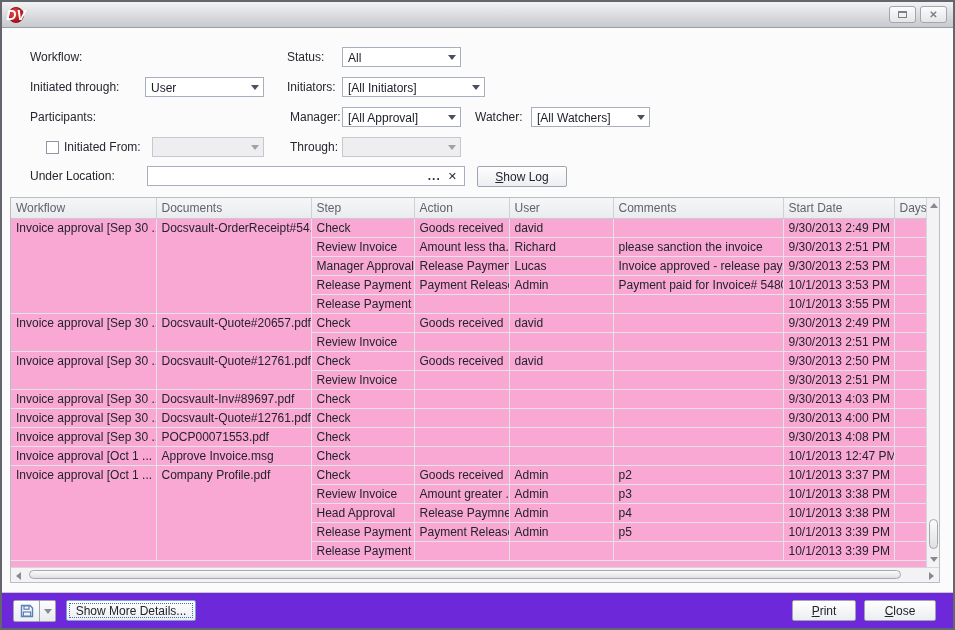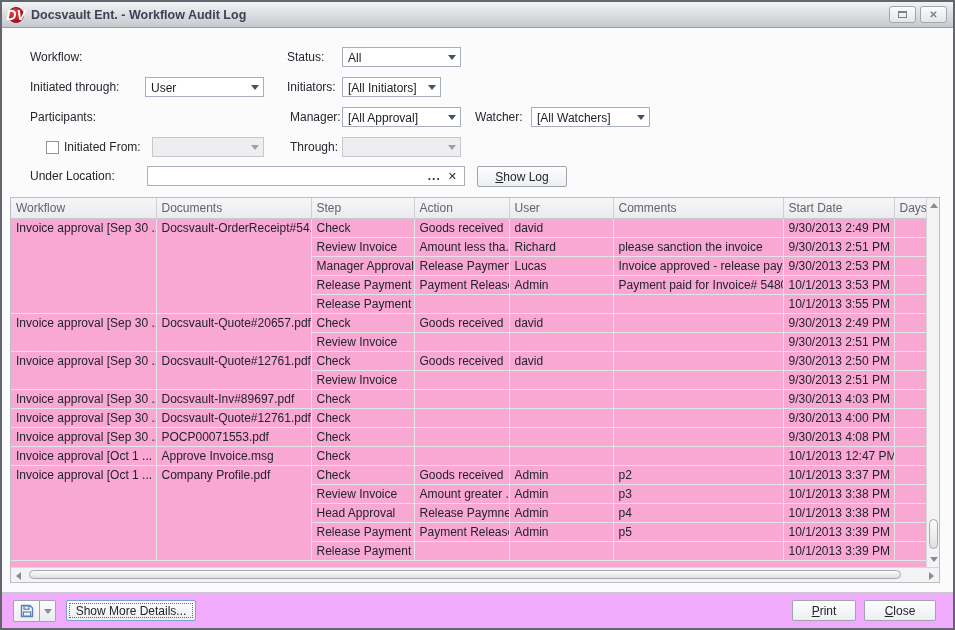--- a/index.html
+++ b/index.html
@@ -79,40 +79,39 @@
   .v-thumb { position:absolute; left:2px; width:9px; height:30px; bottom:18px;
              background:linear-gradient(#fbfbfc,#dfe0e3); border:1px solid #a6a8ae; border-radius:5px; }
   .hscroll { position:absolute; left:0; right:0; bottom:0; height:15px; background:#f3f3f5;
              border-top:1px solid #d6d7da; }
   .hscroll .sb-arrow { position:absolute; top:0; width:15px; height:15px; display:flex;
                        align-items:center; justify-content:center; }
   .h-thumb { position:absolute; top:2px; height:9px; left:18px; width:872px;
              background:linear-gradient(#fbfbfc,#dfe0e3); border:1px solid #a6a8ae; border-radius:5px; }
 
   
-  .footer { position:absolute; left:0; right:0; bottom:0; height:36px; background:#f0abfc;
+  .footer { position:absolute; left:0; right:0; bottom:0; height:36px; background:#6d28d9;
             border-top:1px solid #c9c9cd; }
   .save-split { position:absolute; left:11px; top:7px; height:22px; display:flex; }
   .save-main { width:27px; border:1px solid #9fa5af; border-radius:2px 0 0 2px;
                background:linear-gradient(#fdfdfe,#eceef1); display:flex; align-items:center; justify-content:center; }
   .save-drop { width:16px; border:1px solid #9fa5af; border-left:none; border-radius:0 2px 2px 0;
                background:linear-gradient(#fdfdfe,#e8eaed); display:flex; align-items:center; justify-content:center; }
   .show-more-btn { position:absolute; left:64px; top:7px; width:130px; height:21px;
                    border-color:#7da2ce; outline:1px dotted #4a6ea9; outline-offset:-4px; }
   .print-btn { position:absolute; right:97px; top:7px; width:64px; height:21px; }
   .close-btn { position:absolute; right:17px; top:7px; width:72px; height:21px; }
 </style>
 </head>
 <body>
 
 <div class="window">
 
   <div class="titlebar">
     <div class="app-logo">DV</div>
-    <div class="title-text">Docsvault Ent. - Workflow Audit Log</div>
     <div class="titlebar-buttons">
       <div class="tb-btn">
         <span class="maximize-glyph"></span>
       </div>
       <div class="tb-btn">
         <span>✕</span>
       </div>
     </div>
   </div>
 
@@ -127,21 +126,21 @@
     </div>
 
     <div class="flabel" style="left:28px; top:48px;">Initiated through:</div>
     <div class="combo" style="left:143px; top:48px; width:119px;">
       <span class="val">User</span>
       <span class="arrowbox">
           <span class="arrow-down"></span>
         </span>
     </div>
     <div class="flabel" style="left:285px; top:48px;">Initiators:</div>
-    <div class="combo" style="left:340px; top:48px; width:99px;">
+    <div class="combo" style="left:340px; top:48px; width:143px;">
       <span class="val">[All Initiators]</span>
       <span class="arrowbox">
           <span class="arrow-down"></span>
         </span>
     </div>
 
     <div class="flabel" style="left:28px; top:78px;">Participants:</div>
     <div class="flabel" style="left:288px; top:78px;">Manager:</div>
     <div class="combo" style="left:340px; top:78px; width:119px;">
       <span class="val">[All Approval]</span>

